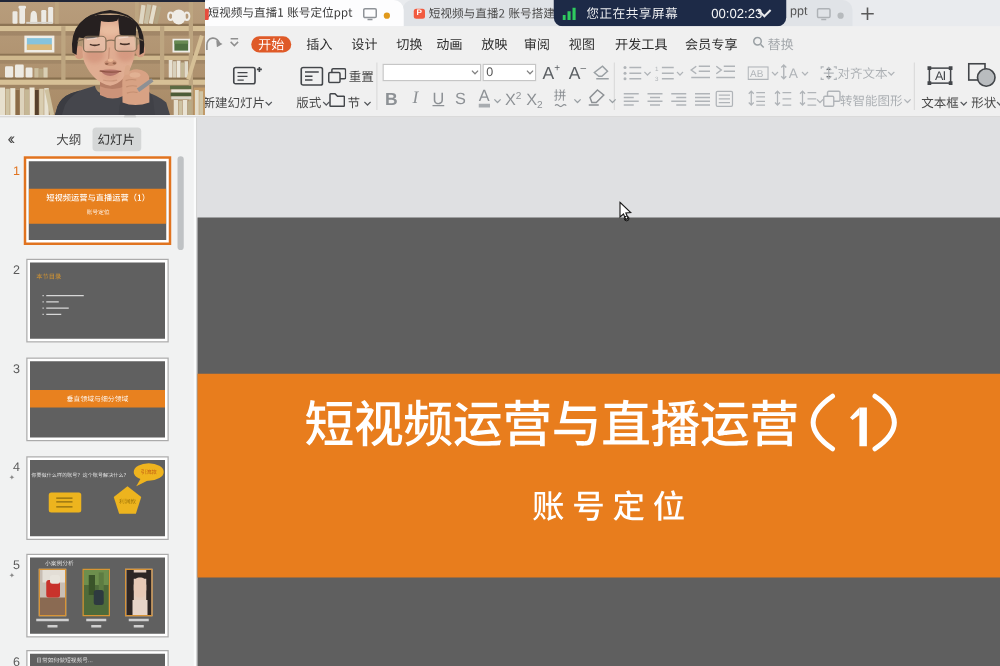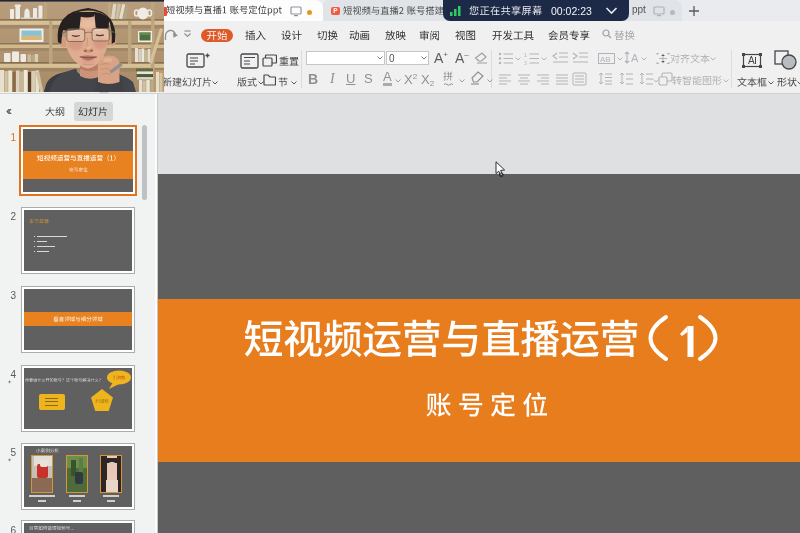--- a/index.html
+++ b/index.html
@@ -33,21 +33,21 @@
 
 <div class="a" style="left:443px;top:0;width:186px;height:21px;background:#1d2a47;border-radius:0 0 7px 7px;"></div>
 <svg class="a" style="left:450px;top:6px;" width="12" height="10" viewBox="0 0 12 10">
       <rect x="0" y="6" width="2.5" height="4" fill="#2fcb5f"></rect>
       <rect x="4" y="3" width="2.5" height="7" fill="#2fcb5f"></rect>
       <rect x="8" y="0" width="2.5" height="10" fill="#2fcb5f"></rect>
     </svg>
 <svg class="a" style="left:468px;top:4px;" width="76" height="14" viewBox="0 0 76 14">
       <path transform="translate(1.00 10.40)" d="M4.8 -5.8C4.5 -5.0 4.0 -4.3 3.5 -3.8C3.6 -3.7 3.9 -3.5 4.0 -3.4C4.6 -3.9 5.1 -4.7 5.5 -5.6ZM6.3 -6.6V-3.6C6.3 -3.5 6.3 -3.5 6.1 -3.4C6.0 -3.4 5.6 -3.4 5.1 -3.4C5.2 -3.3 5.3 -3.0 5.3 -2.8C6.0 -2.8 6.4 -2.8 6.7 -2.9C7.0 -3.0 7.0 -3.2 7.0 -3.6V-6.6ZM7.6 -5.5C8.1 -4.8 8.6 -4.0 8.8 -3.4L9.5 -3.7C9.3 -4.3 8.7 -5.1 8.2 -5.8ZM2.7 -2.2V-0.4C2.7 0.4 3.0 0.6 4.2 0.6C4.5 0.6 6.4 0.6 6.7 0.6C7.7 0.6 7.9 0.3 8.0 -1.0C7.8 -1.0 7.5 -1.1 7.3 -1.3C7.3 -0.2 7.2 -0.1 6.6 -0.1C6.2 -0.1 4.6 -0.1 4.2 -0.1C3.6 -0.1 3.4 -0.1 3.4 -0.4V-2.2ZM4.2 -2.7C4.8 -2.1 5.4 -1.3 5.7 -0.8L6.3 -1.2C6.0 -1.7 5.4 -2.5 4.8 -3.0ZM7.8 -2.1C8.3 -1.3 8.8 -0.3 8.9 0.3L9.6 -0.0C9.5 -0.6 9.0 -1.6 8.5 -2.3ZM1.5 -2.1C1.3 -1.5 0.9 -0.5 0.5 0.1L1.2 0.4C1.6 -0.2 1.9 -1.2 2.2 -1.9ZM4.8 -8.6C4.4 -7.6 3.8 -6.7 3.1 -6.0C3.3 -5.9 3.6 -5.7 3.7 -5.6C4.1 -5.9 4.5 -6.4 4.8 -6.9H8.6C8.5 -6.6 8.3 -6.2 8.1 -5.9L8.8 -5.8C9.1 -6.2 9.4 -6.9 9.6 -7.5L9.1 -7.6L9.0 -7.6H5.2C5.3 -7.9 5.4 -8.1 5.5 -8.4ZM2.8 -8.6C2.2 -7.5 1.3 -6.3 0.4 -5.6C0.5 -5.5 0.8 -5.2 0.9 -5.0C1.2 -5.3 1.5 -5.6 1.8 -6.0V-2.7H2.6V-6.9C2.9 -7.4 3.2 -7.9 3.5 -8.4Z M12.4 -5.2V-0.4H11.0V0.4H20.2V-0.4H16.3V-3.6H19.5V-4.3H16.3V-7.1H19.9V-7.8H11.4V-7.1H15.5V-0.4H13.2V-5.2Z M25.0 -8.6C24.8 -8.0 24.7 -7.5 24.4 -7.0H21.6V-6.3H24.1C23.5 -4.9 22.6 -3.7 21.4 -2.9C21.5 -2.7 21.7 -2.4 21.8 -2.2C22.2 -2.5 22.6 -2.9 23.0 -3.2V0.8H23.7V-4.2C24.2 -4.8 24.6 -5.5 25.0 -6.3H30.6V-7.0H25.3C25.5 -7.4 25.6 -7.9 25.8 -8.4ZM27.1 -5.7V-3.8H24.8V-3.0H27.1V-0.1H24.4V0.6H30.6V-0.1H27.9V-3.0H30.2V-3.8H27.9V-5.7Z M37.5 -1.5C38.5 -0.8 39.7 0.2 40.3 0.8L41.0 0.3C40.4 -0.3 39.1 -1.2 38.2 -1.9ZM34.9 -1.9C34.3 -1.1 33.1 -0.3 32.1 0.3C32.3 0.4 32.6 0.7 32.7 0.8C33.8 0.2 34.9 -0.7 35.7 -1.6ZM32.4 -6.4V-5.7H34.4V-3.2H32.0V-2.5H41.3V-3.2H38.8V-5.7H40.9V-6.4H38.8V-8.5H38.1V-6.4H35.1V-8.5H34.4V-6.4ZM35.1 -3.2V-5.7H38.1V-3.2Z M44.7 -5.8H49.5V-4.9H44.7ZM43.9 -6.4V-4.3H50.3V-6.4ZM50.0 -3.7 49.8 -3.7H43.5V-3.0H48.8C48.1 -2.8 47.4 -2.6 46.7 -2.4L46.7 -1.8H42.6V-1.2H46.7V0.0C46.7 0.2 46.6 0.2 46.4 0.2C46.3 0.2 45.6 0.2 44.9 0.2C45.0 0.4 45.1 0.6 45.1 0.8C46.1 0.8 46.6 0.8 47.0 0.7C47.4 0.6 47.5 0.5 47.5 0.0V-1.2H51.7V-1.8H47.5V-2.1C48.6 -2.4 49.8 -2.8 50.7 -3.3L50.2 -3.7ZM46.4 -8.5C46.5 -8.3 46.7 -8.0 46.8 -7.7H42.7V-7.0H51.5V-7.7H47.6C47.5 -8.0 47.3 -8.4 47.2 -8.6Z M56.0 -5.4C56.3 -5.0 56.5 -4.6 56.7 -4.4L57.4 -4.6C57.2 -4.9 57.0 -5.3 56.8 -5.6ZM54.7 -7.4H60.8V-6.4H54.7ZM53.9 -8.1V-4.7C53.9 -3.1 53.8 -1.1 52.8 0.4C53.0 0.5 53.3 0.7 53.5 0.8C54.5 -0.7 54.7 -3.0 54.7 -4.7V-5.7H61.6V-8.1ZM60.0 -5.6C59.9 -5.2 59.6 -4.7 59.4 -4.3H55.1V-3.6H56.7V-2.6L56.7 -2.2H54.8V-1.6H56.5C56.3 -0.9 55.9 -0.2 54.7 0.3C54.9 0.4 55.1 0.7 55.2 0.8C56.6 0.2 57.2 -0.7 57.3 -1.6H59.4V0.8H60.2V-1.6H62.2V-2.2H60.2V-3.6H61.9V-4.3H60.1C60.4 -4.6 60.6 -5.0 60.8 -5.4ZM59.4 -2.2H57.4L57.4 -2.6V-3.6H59.4Z M65.5 -5.0H70.8V-4.3H65.5ZM65.5 -6.1H70.8V-5.4H65.5ZM67.7 -2.6V-1.9H65.8C66.1 -2.1 66.3 -2.4 66.5 -2.6ZM68.4 -2.6H69.7C69.9 -2.4 70.2 -2.1 70.4 -1.9H68.4ZM64.8 -6.6V-3.8H66.6C66.5 -3.6 66.3 -3.4 66.2 -3.2H63.5V-2.6H65.6C65.0 -2.1 64.3 -1.6 63.3 -1.2C63.5 -1.1 63.7 -0.9 63.8 -0.7C64.3 -0.9 64.7 -1.2 65.1 -1.4V0.5H65.9V-1.3H67.7V0.8H68.4V-1.3H70.4V-0.2C70.4 -0.1 70.4 -0.1 70.3 -0.1C70.2 -0.1 69.8 -0.1 69.4 -0.1C69.4 0.1 69.5 0.3 69.6 0.4C70.2 0.4 70.6 0.5 70.9 0.4C71.1 0.3 71.2 0.1 71.2 -0.2V-1.4C71.6 -1.1 72.0 -0.9 72.4 -0.8C72.5 -1.0 72.7 -1.2 72.9 -1.4C72.0 -1.6 71.1 -2.1 70.5 -2.6H72.7V-3.2H67.1C67.2 -3.4 67.3 -3.6 67.4 -3.8H71.6V-6.6ZM69.4 -8.6V-7.9H66.8V-8.6H66.0V-7.9H63.7V-7.3H66.0V-6.8H66.8V-7.3H69.4V-6.8H70.2V-7.3H72.5V-7.9H70.2V-8.6Z" fill="#f2f3f5"></path>
     </svg>
-<div class="a" style="left:551px;top:4.5px;font-size:10.5px;color:#f2f3f5;">00:02:23</div>
+<div class="a" style="left:569px;top:4.5px;font-size:10.5px;color:#f2f3f5;">00:02:23</div>
 <svg class="a" style="left:605px;top:7px;" width="13" height="8" viewBox="0 0 13 8">
       <path d="M1.5 1 L6.5 6 L11.5 1" fill="none" stroke="#e8eaee" stroke-width="1.6"></path>
     </svg>
 <div class="a tabtxt" style="left:632px;top:4px;color:#555;">ppt</div>
 <svg class="a" style="left:653px;top:6px;" width="12" height="11" viewBox="0 0 12 11">
       <rect x="1" y="1" width="10" height="7" rx="1" fill="none" stroke="#aeb2b6" stroke-width="1.2"></rect>
       <rect x="4" y="9" width="4" height="1.2" fill="#aeb2b6"></rect>
     </svg>
 <div class="a" style="left:670px;top:10px;width:5px;height:5px;border-radius:50%;background:#b6babd;"></div>
 <svg class="a" style="left:688px;top:5px;" width="12" height="12" viewBox="0 0 12 12">

